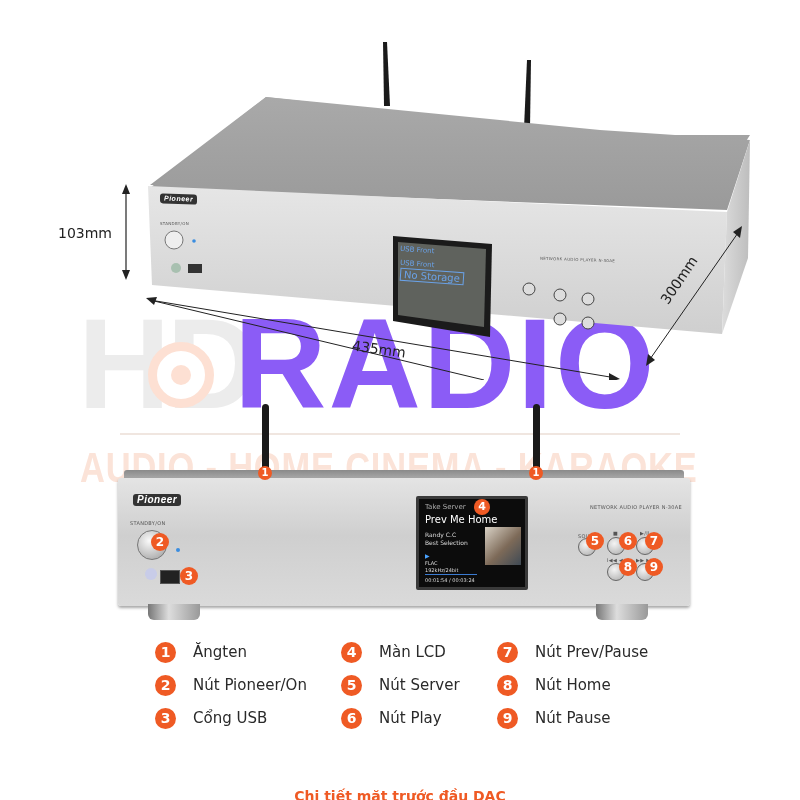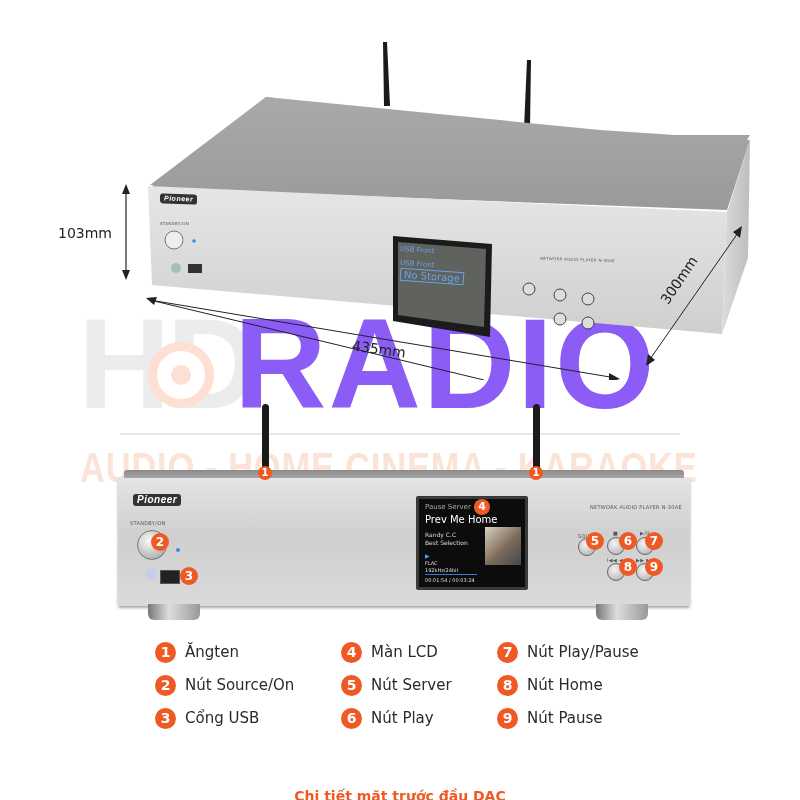--- a/index.html
+++ b/index.html
@@ -25,21 +25,21 @@
   .badge{position:absolute;width:18px;height:18px;border-radius:50%;background:#ef5a24;color:#fff;font-weight:bold;font-size:12px;line-height:18px;text-align:center;font-family:"DejaVu Sans",sans-serif;}
   .brand{position:absolute;font-style:italic;font-weight:bold;font-family:"Liberation Sans",sans-serif;color:#fff;background:#333;padding:0 4px;border-radius:3px;letter-spacing:.5px;}
   .tiny{position:absolute;font-size:5px;color:#555;letter-spacing:.3px;white-space:nowrap;}
   .btn{position:absolute;width:16px;height:16px;border-radius:50%;background:radial-gradient(circle at 40% 35%,#f4f4f4,#aaa);border:1px solid #666;}
   .lcd{position:absolute;left:416px;top:496px;width:106px;height:88px;background:#0c0c0c;border:3px solid #3a3a3a;border-radius:2px;color:#ddd;font-family:"DejaVu Sans",sans-serif;}
   .lcd div{position:absolute;white-space:nowrap;}
 
   
   .legend-item{position:absolute;display:flex;align-items:center;height:24px;}
   .legend-badge{width:21px;height:21px;border-radius:50%;background:#ef5a24;color:#fff;font-weight:bold;font-size:14px;line-height:21px;text-align:center;margin-right:9px;font-family:"DejaVu Sans",sans-serif;}
-  .legend-label{font-size:15px;color:#2a2a2a;font-family:"DejaVu Sans",sans-serif;}
+  .legend-label{font-size:15px;color:#2a2a2a;font-family:"DejaVu Sans",sans-serif;margin-left:8px;}
   .caption{position:absolute;left:0;width:800px;top:744px;text-align:center;color:#ef5a24;font-weight:bold;font-size:14px;font-family:"DejaVu Sans",sans-serif;margin-top:44px;}
 </style>
 </head>
 <body>
 
 <div>
   <div class="wm-hd">HD</div>
   <div class="wm-target"></div>
   <div class="wm-radio">RADIO</div>
   <div class="wm-line"></div>
@@ -121,21 +121,21 @@
   <div class="brand" style="left:133px;top:494px;font-size:10px;line-height:12px;">Pioneer</div>
   <div class="tiny" style="left:130px;top:520px;">STANDBY/ON</div>
   <div class="abs" style="left:137px;top:530px;width:28px;height:28px;border-radius:50%;background:radial-gradient(circle at 40% 35%,#fafafa,#9a9a9a);border:1px solid #777;"></div>
   <div class="abs" style="left:176px;top:548px;width:4px;height:4px;border-radius:50%;background:#3a8de0;"></div>
   <div class="abs" style="left:145px;top:568px;width:12px;height:12px;border-radius:50%;background:#c8cce8;"></div>
   <div class="abs" style="left:160px;top:570px;width:18px;height:12px;background:#222;border:1px solid #555;"></div>
 
   <div class="tiny" style="left:590px;top:504px;font-size:5px;">NETWORK AUDIO PLAYER N-30AE</div>
 
   <div class="lcd">
-    <div style="left:6px;top:4px;font-size:7px;color:#aaa;">Pause Server</div>
+    <div style="left:6px;top:4px;font-size:7px;color:#aaa;">Take Server</div>
     <div style="left:6px;top:15px;font-size:10px;color:#fff;">Prev Me Home</div>
     <div style="left:6px;top:32px;font-size:6px;">Randy C.C</div>
     <div style="left:6px;top:40px;font-size:6px;">Best Selection</div>
     <div style="left:6px;top:53px;font-size:6px;color:#4aa3ff;">▶</div>
     <div style="left:6px;top:61px;font-size:5px;">FLAC</div>
     <div style="left:6px;top:68px;font-size:5px;">192kHz/24bit</div>
     <div style="left:6px;top:75px;width:52px;height:1px;background:#3a7ad0;"></div>
     <div style="left:6px;top:78px;font-size:5px;">00:01:54 / 00:03:24</div>
     <div style="left:66px;top:28px;width:36px;height:38px;background:linear-gradient(135deg,#d9d2c6,#7d6a58 55%,#3f4a55);"></div>
   </div>
@@ -163,41 +163,41 @@
   <div class="badge" style="left:645px;top:558px;">9</div>
 </div>
 
 <div>
   <div class="legend-item" style="left:155px;top:640px;">
     <span class="legend-badge">1</span>
     <span class="legend-label">Ăngten</span>
   </div>
   <div class="legend-item" style="left:155px;top:673px;">
     <span class="legend-badge">2</span>
-    <span class="legend-label">Nút Source/On</span>
+    <span class="legend-label">Nút Pioneer/On</span>
   </div>
   <div class="legend-item" style="left:155px;top:706px;">
     <span class="legend-badge">3</span>
     <span class="legend-label">Cổng USB</span>
   </div>
   <div class="legend-item" style="left:341px;top:640px;">
     <span class="legend-badge">4</span>
     <span class="legend-label">Màn LCD</span>
   </div>
   <div class="legend-item" style="left:341px;top:673px;">
     <span class="legend-badge">5</span>
     <span class="legend-label">Nút Server</span>
   </div>
   <div class="legend-item" style="left:341px;top:706px;">
     <span class="legend-badge">6</span>
     <span class="legend-label">Nút Play</span>
   </div>
   <div class="legend-item" style="left:497px;top:640px;">
     <span class="legend-badge">7</span>
-    <span class="legend-label">Nút Play/Pause</span>
+    <span class="legend-label">Nút Prev/Pause</span>
   </div>
   <div class="legend-item" style="left:497px;top:673px;">
     <span class="legend-badge">8</span>
     <span class="legend-label">Nút Home</span>
   </div>
   <div class="legend-item" style="left:497px;top:706px;">
     <span class="legend-badge">9</span>
     <span class="legend-label">Nút Pause</span>
   </div>
   <div class="caption">Chi tiết mặt trước đầu DAC</div>

